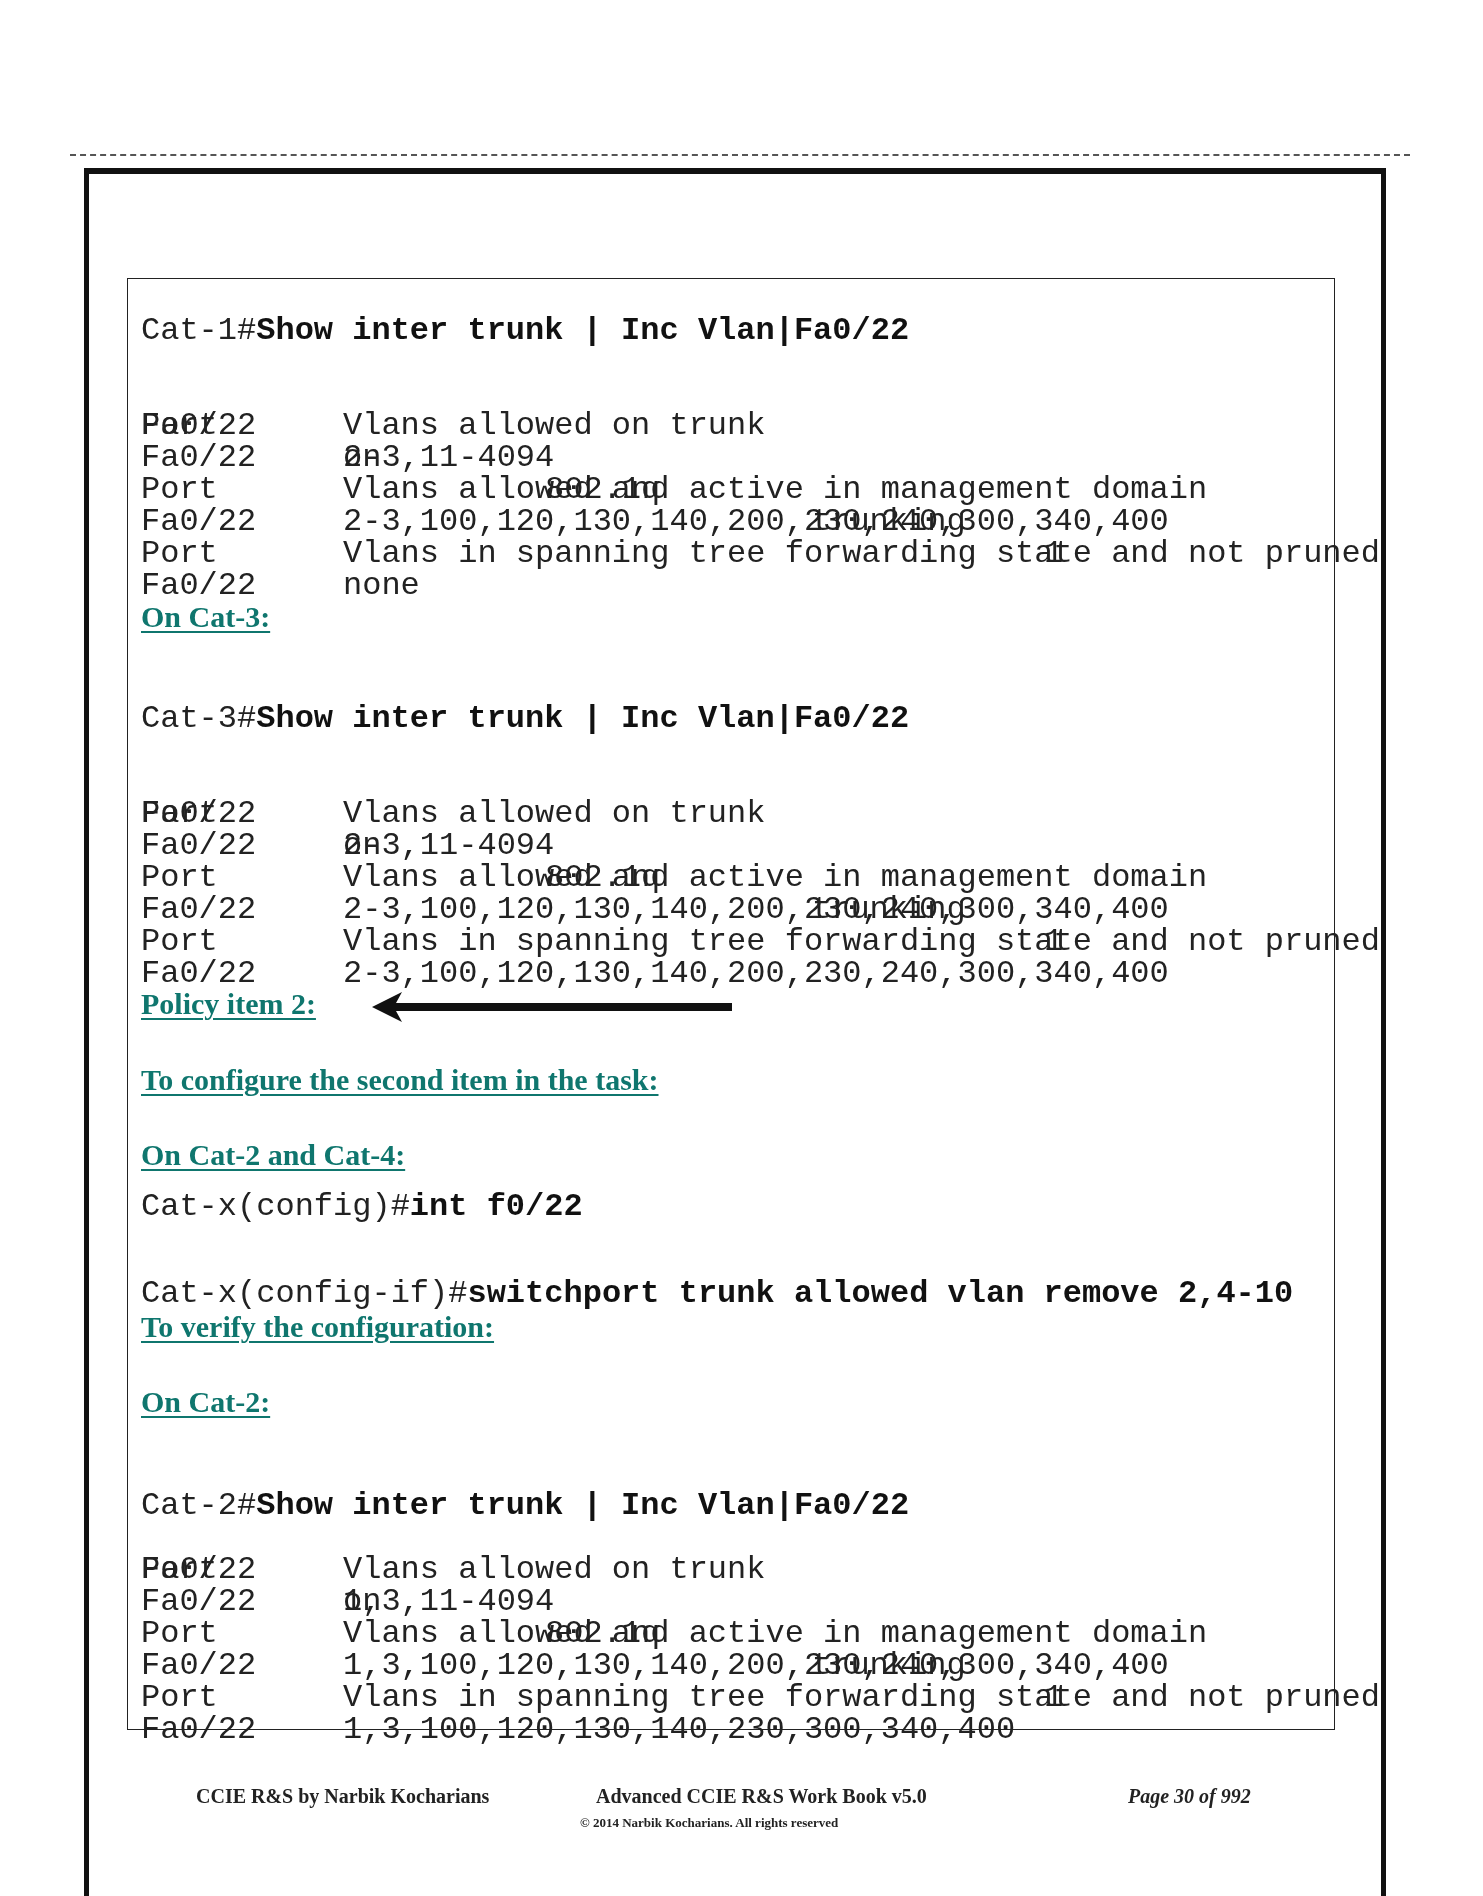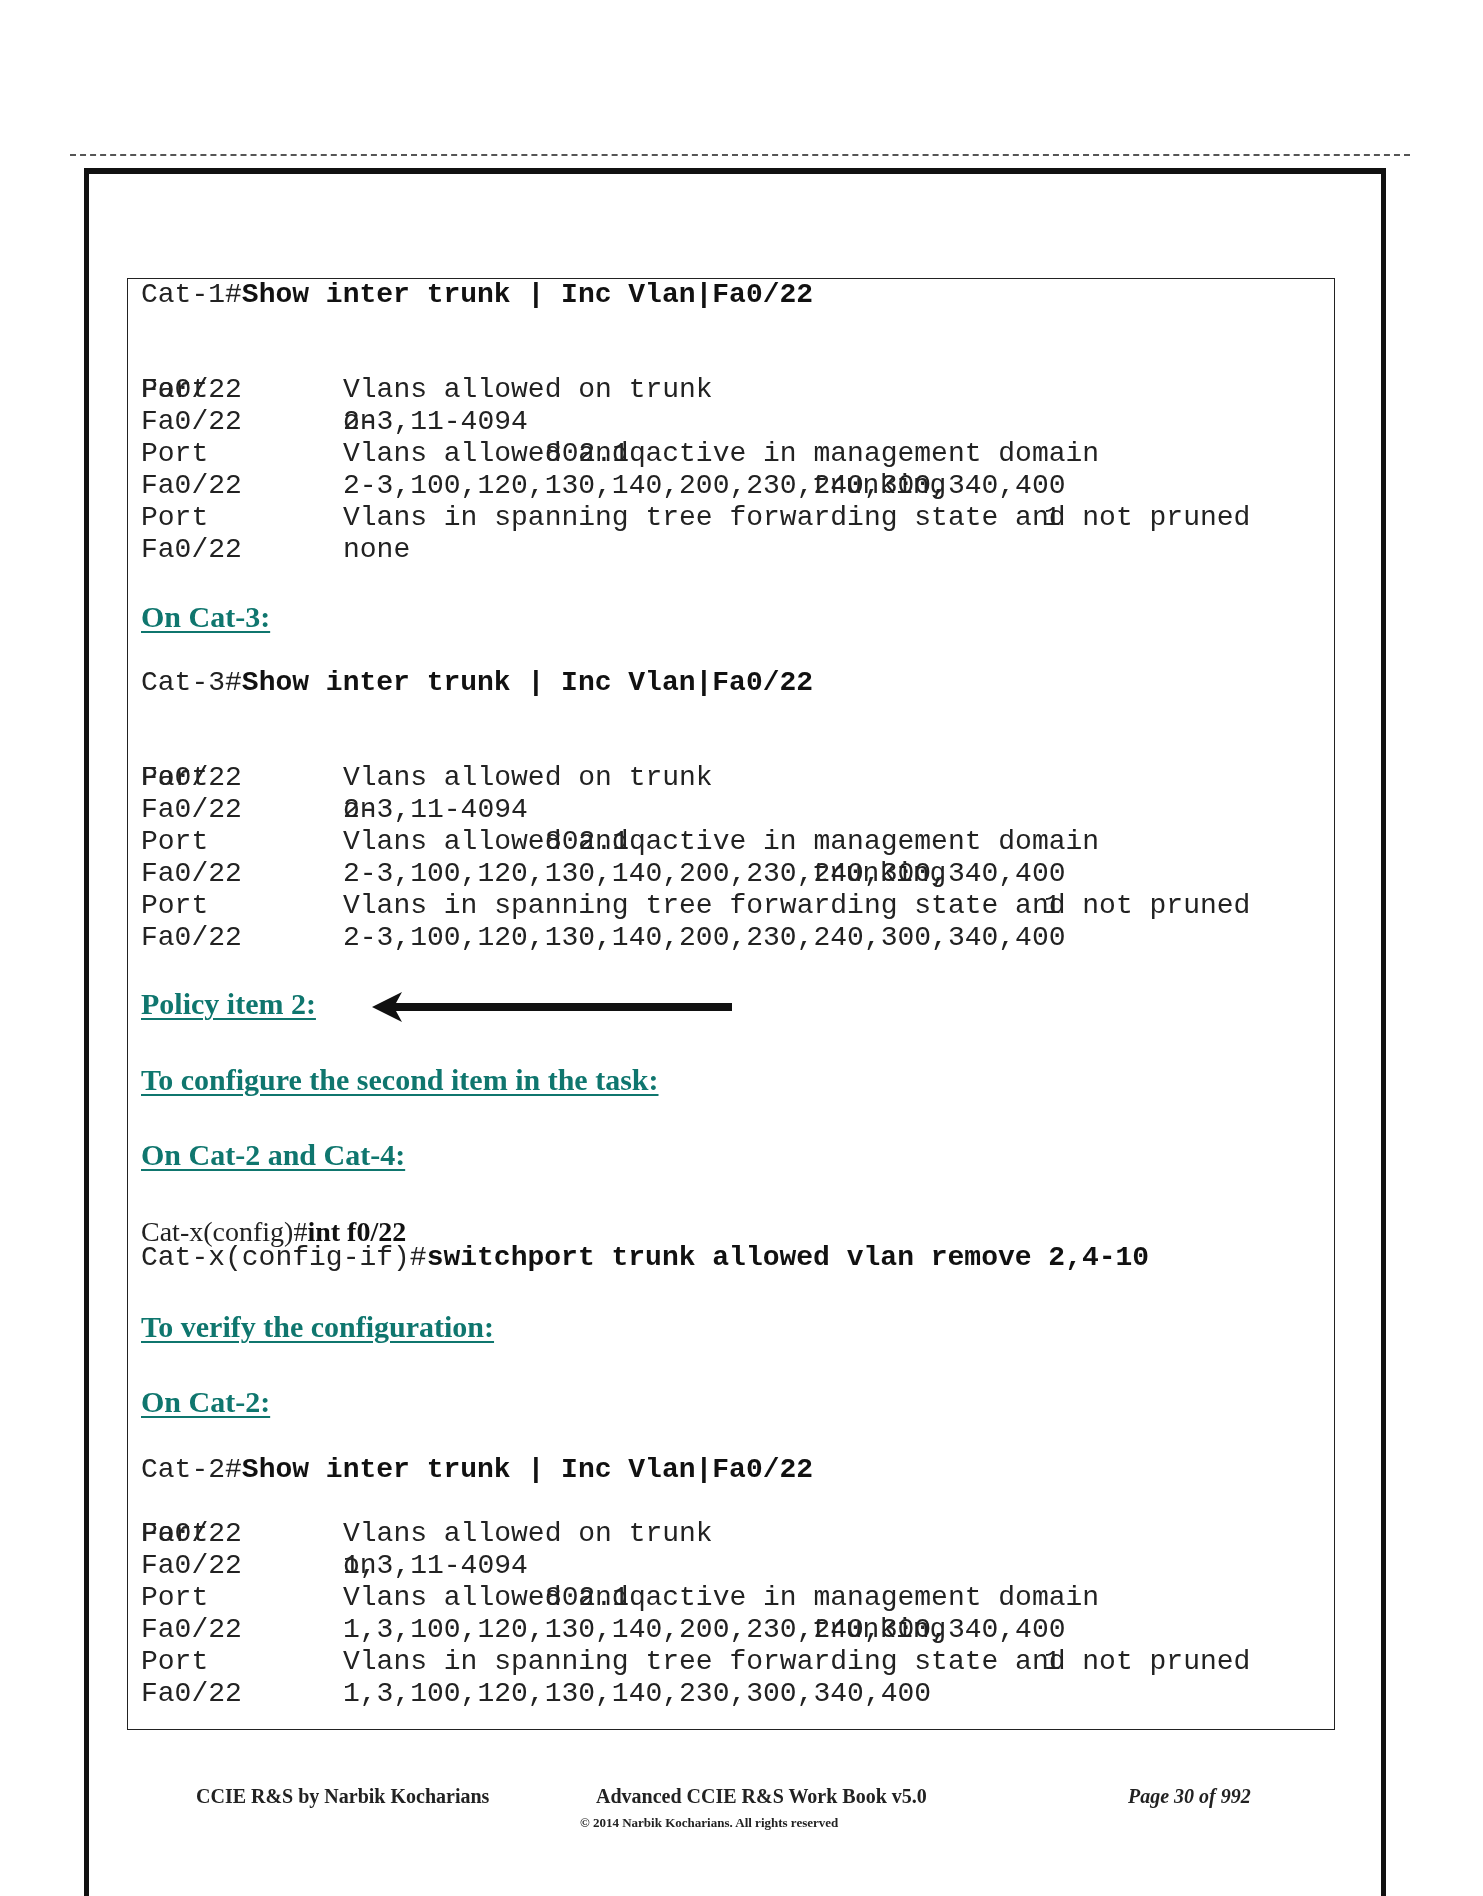--- a/index.html
+++ b/index.html
@@ -1,20 +1,20 @@
 <!DOCTYPE html>
 <html><head>
 <meta charset="utf-8">
 <style>
   html, body { margin:0; padding:0; background:#fff; }
   body { width:1483px; height:1896px; position:relative; overflow:hidden; font-family:"Liberation Serif", serif; color:#111; }
   .topline { position:absolute; left:70px; top:154px; width:1340px; height:0; border-top:2px dashed #555; }
   .frame { position:absolute; left:84px; top:168px; width:1292px; height:1740px; border-left:5px solid #111; border-right:5px solid #111; border-top:6px solid #111; }
   .codebox { position:absolute; left:127px; top:278px; width:1206px; height:1450px; border:1.5px solid #222; }
-  .mono { position:absolute; font-family:"Liberation Mono", monospace; font-size:28px; line-height:32px; white-space:pre; color:#222; }
+  .mono { position:absolute; font-family:"Liberation Mono", monospace; font-size:32px; line-height:32px; white-space:pre; color:#222;margin-top:36px; }
   .mono b { font-weight:bold; color:#111; }
   .heading { position:absolute; left:141px; font-family:"Liberation Serif", serif; font-weight:bold; font-size:30px; text-decoration:underline; text-decoration-thickness:2px; text-underline-offset:4px; color:#0f766e; }
   .row { position:absolute; left:141px; }
   .c1 { position:absolute; left:0; }
   .c2 { position:absolute; left:202px; }
   .c3 { position:absolute; left:404px; }
   .c4 { position:absolute; left:671px; }
   .c5 { position:absolute; left:903px; }
   .arrow { position:absolute; left:372px; top:992px; width:360px; height:30px; }
   .footer { position:absolute; top:1785px; font-family:"Liberation Serif", serif; font-weight:bold; font-size:20px; color:#222; }
@@ -61,21 +61,21 @@
 <div class="mono row" style="top:922px;"><span class="c1">Fa0/22</span><span class="c2">2-3,100,120,130,140,200,230,240,300,340,400</span></div>
 
 <div class="heading" style="top:987px;">Policy item 2:</div>
 <svg class="arrow" viewBox="0 0 360 30">
   <polygon points="0,15 30,0 24,11 360,11 360,19 24,19 30,30" fill="#111"></polygon>
 </svg>
 
 <div class="heading" style="top:1063px;">To configure the second item in the task:</div>
 <div class="heading" style="top:1138px;">On Cat-2 and Cat-4:</div>
 
-<div class="mono" style="left:141px; top:1216px;font-family:Liberation Serif, serif;"><span>Cat-x(config)#</span><b>int f0/22</b></div>
+<div class="mono" style="left:141px; top:1155px;"><span>Cat-x(config)#</span><b>int f0/22</b></div>
 <div class="mono" style="left:141px; top:1242px;"><span>Cat-x(config-if)#</span><b>switchport trunk allowed vlan remove 2,4-10</b></div>
 
 <div class="heading" style="top:1310px;">To verify the configuration:</div>
 <div class="heading" style="top:1385px;">On Cat-2:</div>
 
 <div class="mono" style="left:141px; top:1454px;"><span>Cat-2#</span><b>Show inter trunk | Inc Vlan|Fa0/22</b></div>
 <div class="mono row" style="top:1486px;">
   <span class="c1">Fa0/22</span>
   <span class="c2">on</span>
   <span class="c3">802.1q</span>

